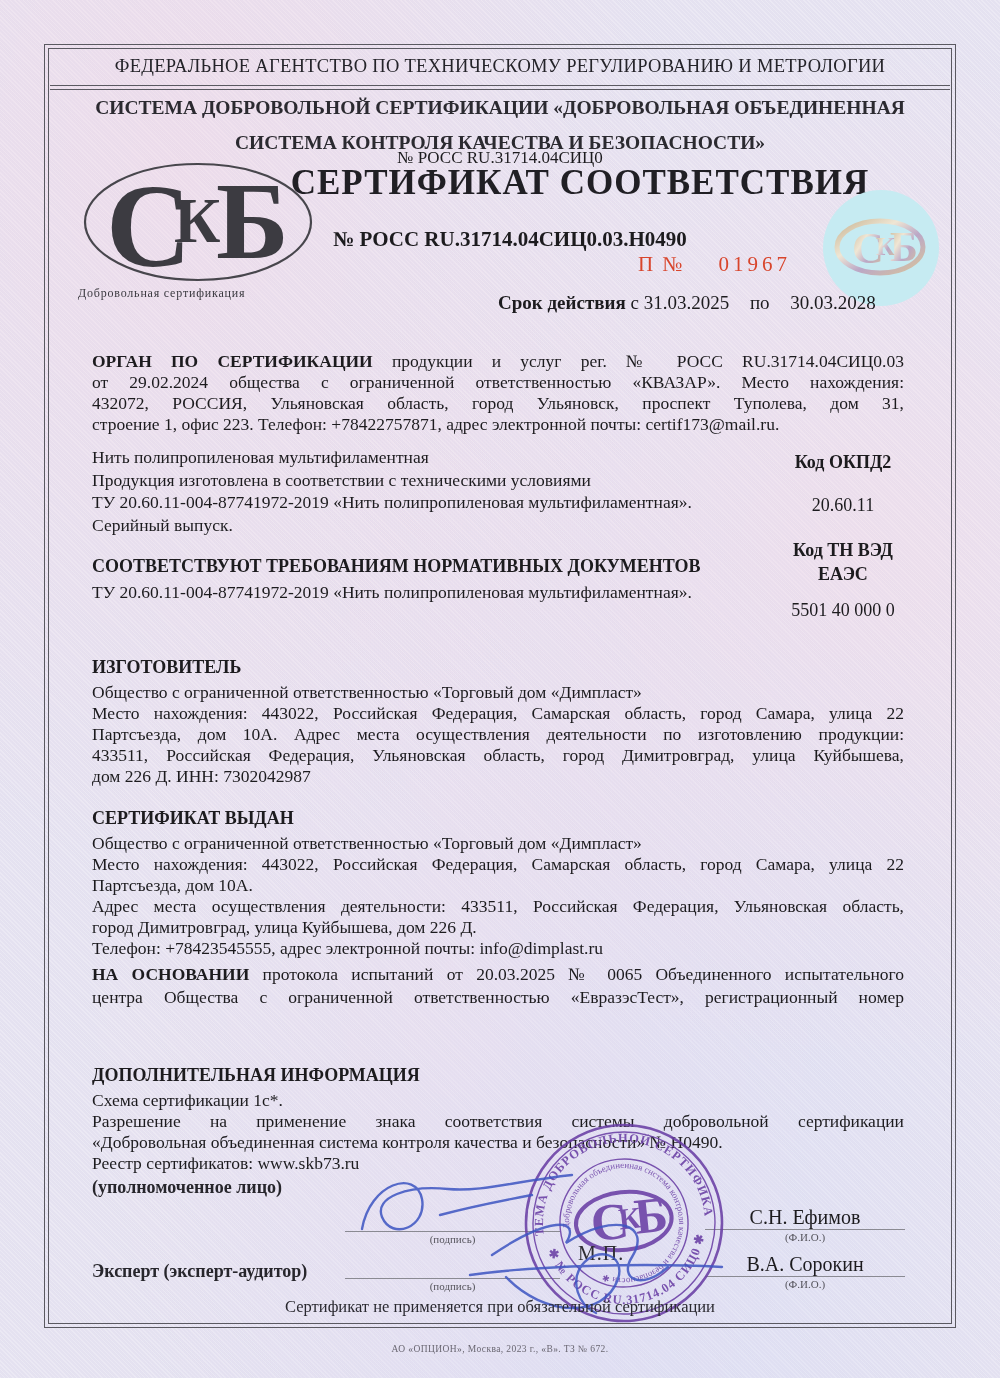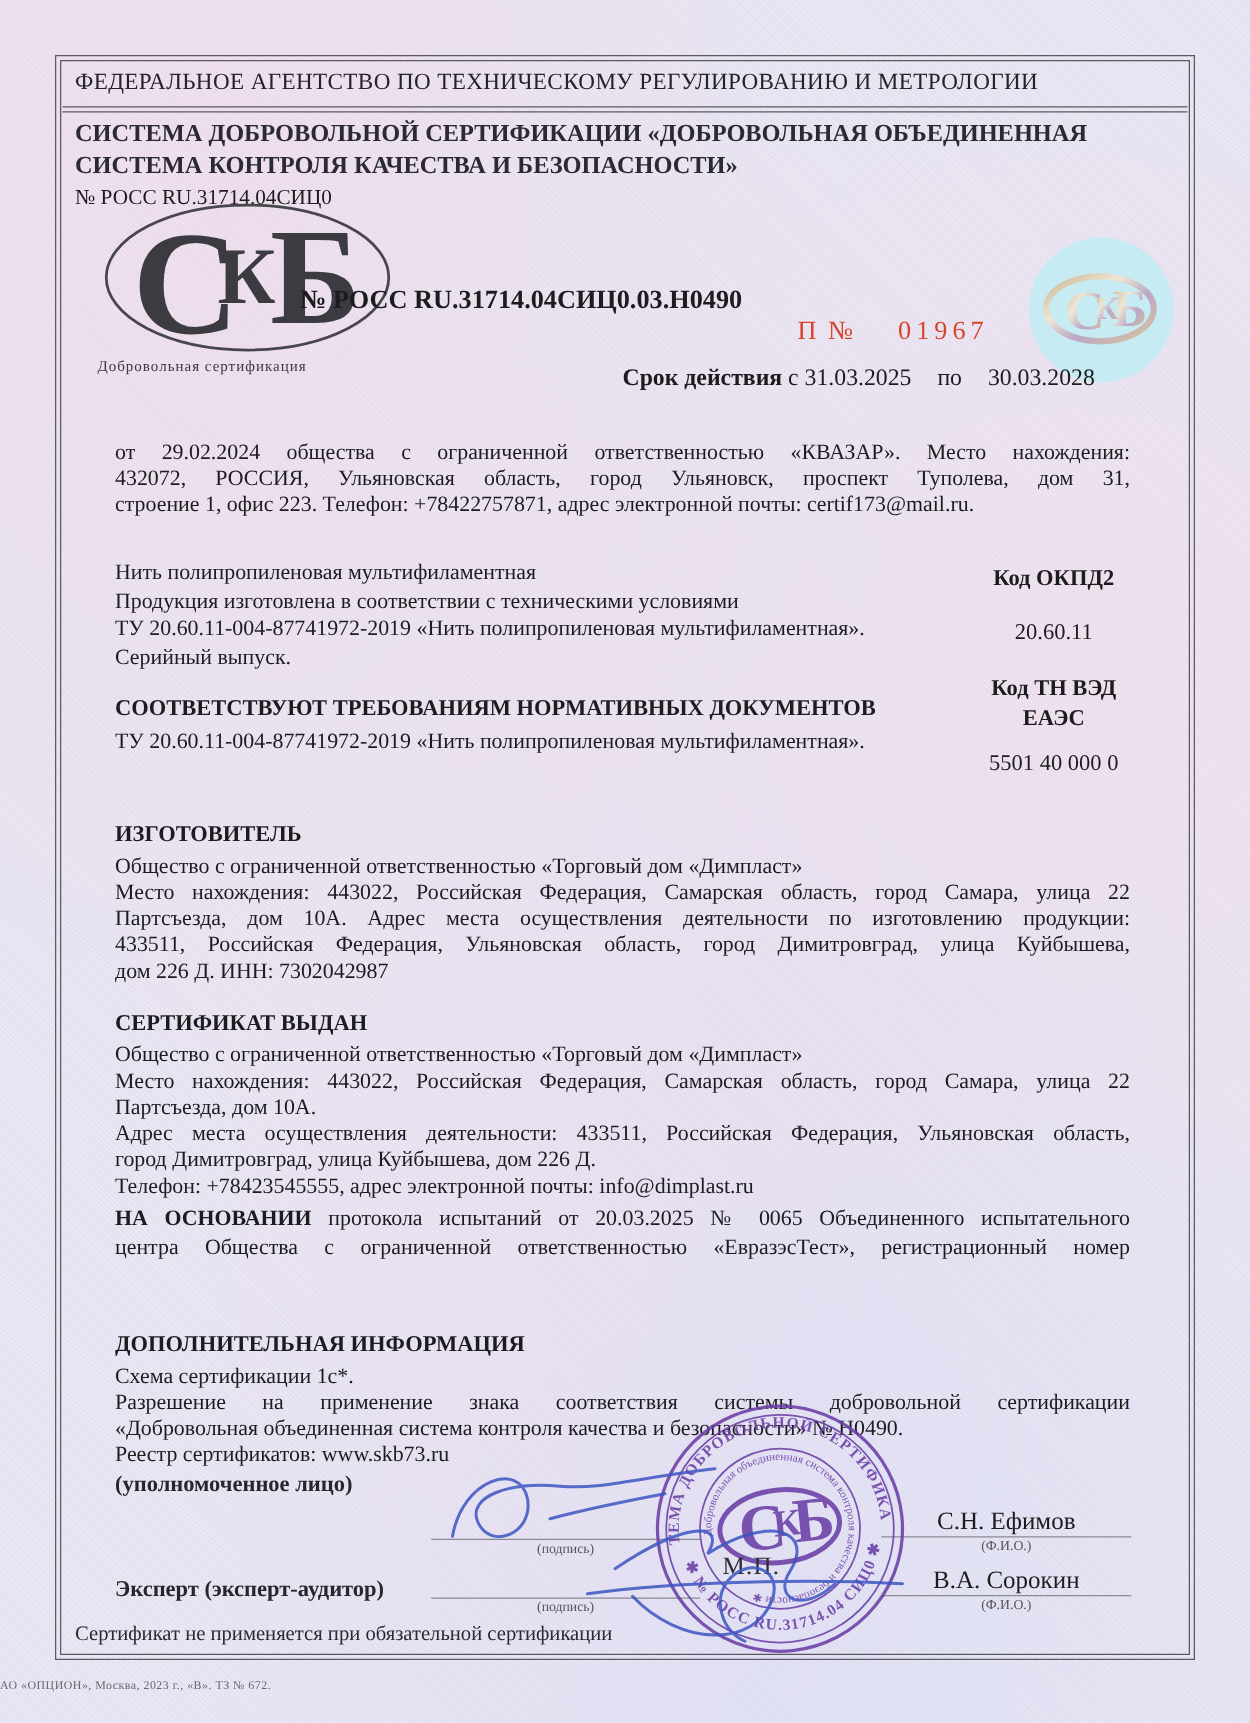--- a/index.html
+++ b/index.html
@@ -16,21 +16,21 @@
       radial-gradient(ellipse at 85% 40%, rgba(255,214,226,.30), transparent 45%),
       radial-gradient(ellipse at 45% 70%, rgba(255,220,230,.22), transparent 50%),
       radial-gradient(ellipse at 60% 95%, rgba(205,215,248,.35), transparent 55%),
       repeating-linear-gradient(45deg, rgba(255,255,255,.10) 0 1px, rgba(130,130,185,.045) 1px 3px),
       #e9e6f3;
   }
   .abs{position:absolute;}
   .frame-outer{left:44px;top:44px;width:910px;height:1282px;border:1.6px solid #5a5961;}
   .frame-inner{position:absolute;inset:3px;border:1px solid #5a5961;}
   .hr{border-top:1px solid #5a5961;height:0;}
-  .ctr{text-align:left;}
+  .ctr{text-align:center;}
   .b{font-weight:bold;}
   .agency{left:60px;top:56px;width:880px;font-size:18.5px;letter-spacing:.3px;color:#242329;}
   .sysline{left:60px;top:0;width:880px;font-weight:bold;font-size:19.5px;color:#2b2a30;}
   .sysnum{left:60px;width:880px;font-size:17px;}
   .title{left:270px;top:163px;width:620px;font-size:35px;font-weight:bold;letter-spacing:1px;color:#201f24;}
   .certnum{left:240px;top:227px;width:540px;font-size:21px;font-weight:bold;}
   .blank{left:638px;top:252px;font-size:21px;color:#d8452c;letter-spacing:2px;}
   .blank .num{margin-left:34px;letter-spacing:4px;}
   .validity{left:498px;top:292px;width:420px;font-size:19px;}
   .validity .gap{margin:0 16px;}
@@ -58,33 +58,34 @@
 <div class="page">
 
   <div class="abs frame-outer">
     <div class="frame-inner"></div>
   </div>
   <div class="abs hr" style="left:50px;top:85px;width:900px;"></div>
   <div class="abs hr" style="left:50px;top:89px;width:900px;"></div>
 
   <div class="abs agency ctr">ФЕДЕРАЛЬНОЕ АГЕНТСТВО ПО ТЕХНИЧЕСКОМУ РЕГУЛИРОВАНИЮ И МЕТРОЛОГИИ</div>
   <div class="abs sysline ctr" style="top:97px;">СИСТЕМА ДОБРОВОЛЬНОЙ СЕРТИФИКАЦИИ «ДОБРОВОЛЬНАЯ ОБЪЕДИНЕННАЯ</div>
-  <div class="abs sysline ctr" style="top:122px;">СИСТЕМА КОНТРОЛЯ  КАЧЕСТВА  И БЕЗОПАСНОСТИ»</div>
+  <div class="abs sysline ctr" style="top:132px;">СИСТЕМА КОНТРОЛЯ  КАЧЕСТВА  И БЕЗОПАСНОСТИ»</div>
   <div class="abs sysnum ctr" style="top:148px;">№ РОСС RU.31714.04СИЦ0</div>
 
   <div class="abs" style="left:78px;top:150px;width:240px;height:138px;">
     <svg width="240" height="138" viewBox="0 0 240 138">
       <ellipse cx="120" cy="72" rx="113" ry="58" fill="none" stroke="#47464c" stroke-width="2.2"></ellipse>
       <text x="28" y="116" font-size="118" font-weight="bold" fill="#3c3b41">С</text>
       <text x="96" y="92" font-size="64" font-weight="bold" fill="#3c3b41">К</text>
       <text x="138" y="108" font-size="110" font-weight="bold" fill="#3c3b41">Б</text>
     </svg>
   </div>
   <div class="abs logocap">Добровольная  сертификация</div>
 
+  <div class="abs title ctr">СЕРТИФИКАТ  СООТВЕТСТВИЯ</div>
   <div class="abs certnum ctr">№ РОСС RU.31714.04СИЦ0.03.Н0490</div>
   <div class="abs blank">
     <span>П №</span><span class="num">01967</span>
   </div>
 
   <div class="abs" style="left:820px;top:187px;width:122px;height:122px;">
     <svg width="122" height="122" viewBox="0 0 122 122">
       <defs>
         <linearGradient id="holo" x1="0" y1="0" x2="1" y2="1">
           <stop offset="0" stop-color="#c8b493"></stop>
@@ -102,20 +103,21 @@
   </div>
 
   <div class="abs validity">
     <span class="b">Срок действия</span>
     <span>с 31.03.2025</span>
     <span class="gap">по</span>
     <span>30.03.2028</span>
   </div>
 
   <div class="abs sec" style="top:351px;">
+    <div class="ln just"><span class="b">ОРГАН ПО СЕРТИФИКАЦИИ</span><span> продукции и услуг рег. № РОСС RU.31714.04СИЦ0.03</span></div>
     <div class="ln just">от 29.02.2024 общества с ограниченной ответственностью «КВАЗАР». Место нахождения:</div>
     <div class="ln just">432072, РОССИЯ, Ульяновская область, город Ульяновск, проспект Туполева, дом 31,</div>
     <div class="ln">строение 1, офис 223. Телефон: +78422757871, адрес электронной почты: certif173@mail.ru.</div>
   </div>
 
   <div class="abs sec prod" style="top:446px;">
     <div style="position:relative;">
       <div style="width:688px;">
         <div class="ln">Нить полипропиленовая мультифиламентная</div>
         <div class="ln">Продукция изготовлена в соответствии с техническими условиями</div>

